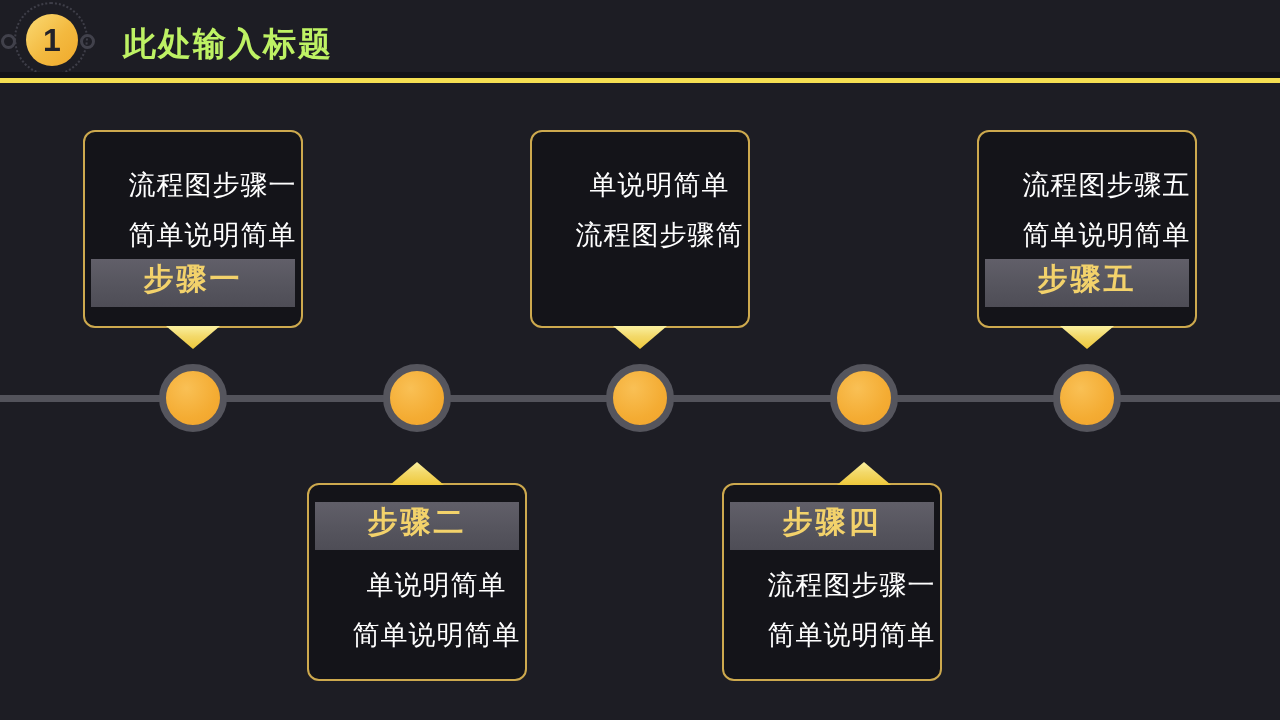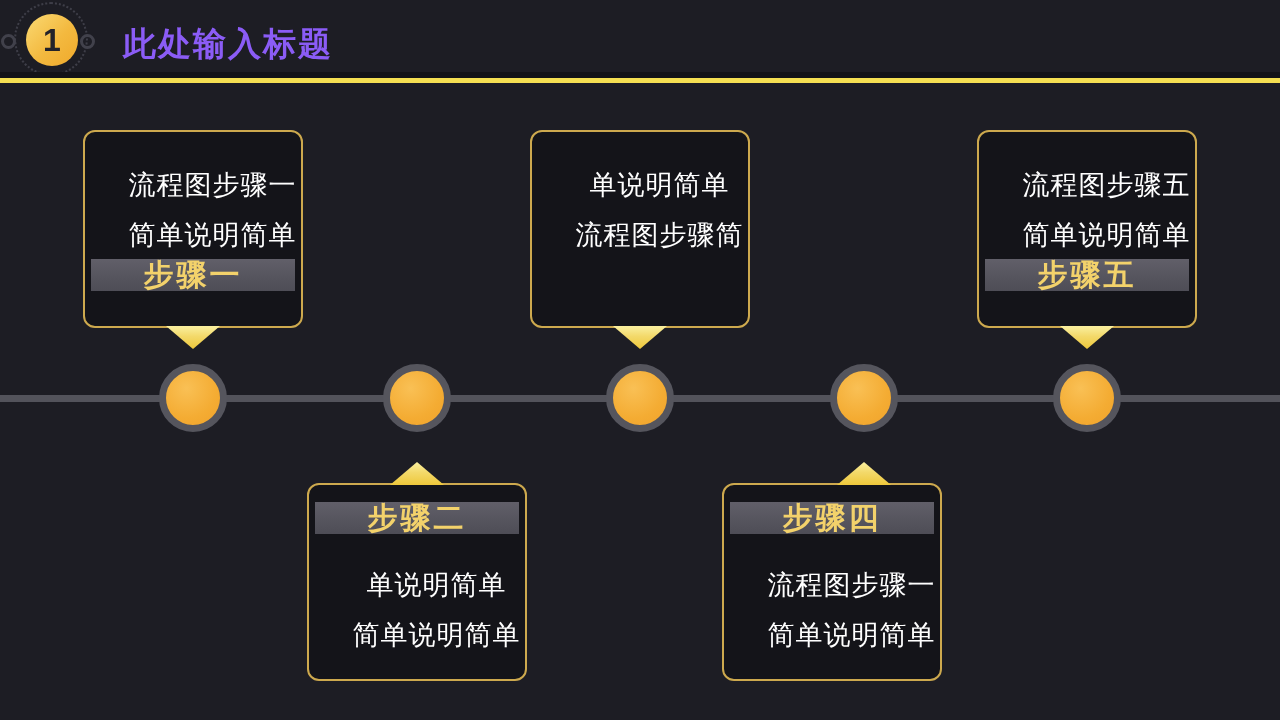--- a/index.html
+++ b/index.html
@@ -20,21 +20,21 @@
   .side-ring.left{left:1px;}
   .side-ring.right{left:80px;}
   .gold-badge{
     position:absolute;left:26px;top:14px;width:52px;height:52px;border-radius:50%;
     background:linear-gradient(135deg,#F9D46A 10%,#F3B93F 55%,#EFA92B 100%);
     display:flex;align-items:center;justify-content:center;
     color:#23232A;font-size:32px;font-weight:bold;
   }
   .page-title{
     position:absolute;left:123px;top:22px;
-    color:#8b5cf6;font-size:33px;font-weight:bold;letter-spacing:2px;
+    color:#bef264;font-size:33px;font-weight:bold;letter-spacing:2px;
     white-space:nowrap;
   }
   .divider-dark{position:absolute;left:0;top:72px;width:1280px;height:6px;background:#131318;}
   .divider-yellow{position:absolute;left:0;top:78px;width:1280px;height:5px;background:#F5DF52;}
 
   
   .timeline-line{position:absolute;left:0;top:395px;width:1280px;height:7px;background:#53535B;}
   .node{
     position:absolute;top:364px;width:54px;height:54px;border-radius:50%;
     background:radial-gradient(circle at 38% 32%,#F9C055 0%,#F4AC33 60%,#F0A22B 100%);
@@ -50,23 +50,23 @@
   .card.bottom{top:483px;}
   .card-text{
     position:absolute;left:0;right:0;text-align:center;
     color:#FFFFFF;font-size:27px;line-height:50px;letter-spacing:1px;
     white-space:nowrap;
     margin-left:39px;
   }
   .card.top .card-text{top:28px;}
   .card.bottom .card-text{top:75px;}
   .banner{
-    position:absolute;left:6px;right:6px;height:32px;
+    position:absolute;left:6px;right:6px;height:48px;
     background:linear-gradient(180deg,#615F69 0%,#56555E 55%,#4E4D56 100%);
-    display:flex;align-items:center;justify-content:center;
+    display:flex;align-items:flex-start;justify-content:center;
     color:#F3D26B;font-size:30px;font-weight:bold;letter-spacing:3px;
   }
   .card.top .banner{top:127px;}
   .card.bottom .banner{top:17px;}
 
   .tri{
     position:absolute;width:54px;height:23px;z-index:3;
     background:linear-gradient(180deg,#FAF0A0 0%,#F3D96A 45%,#EEC83B 100%);
   }
   .tri-down{top:326px;clip-path:polygon(0 0,100% 0,50% 100%);}

